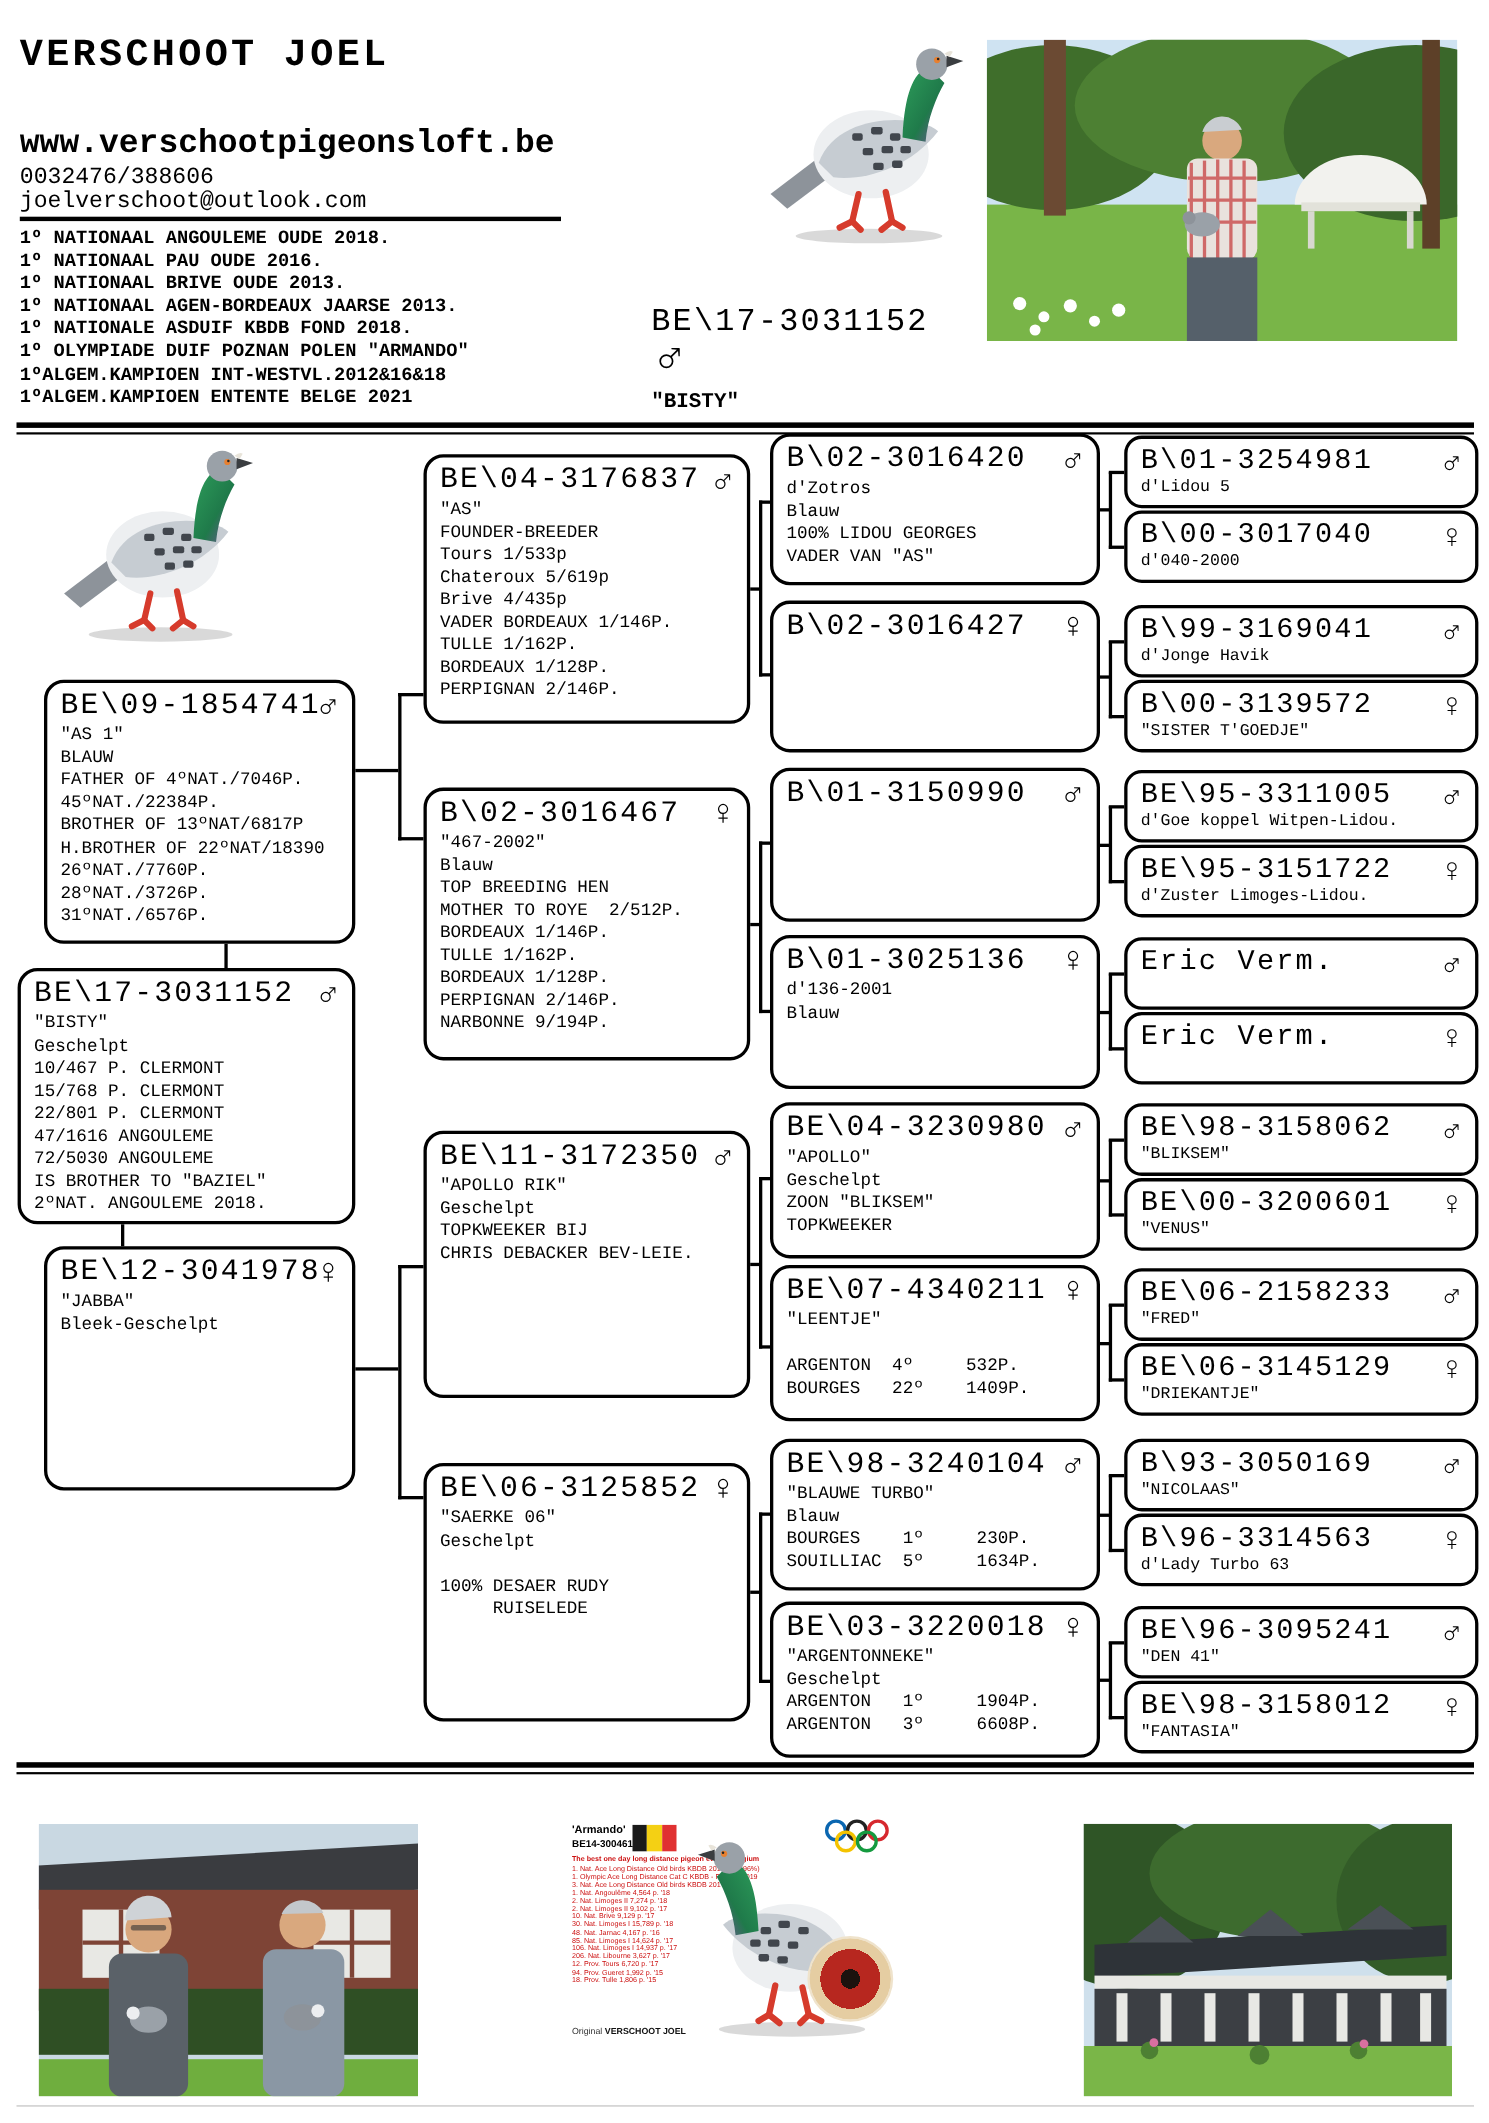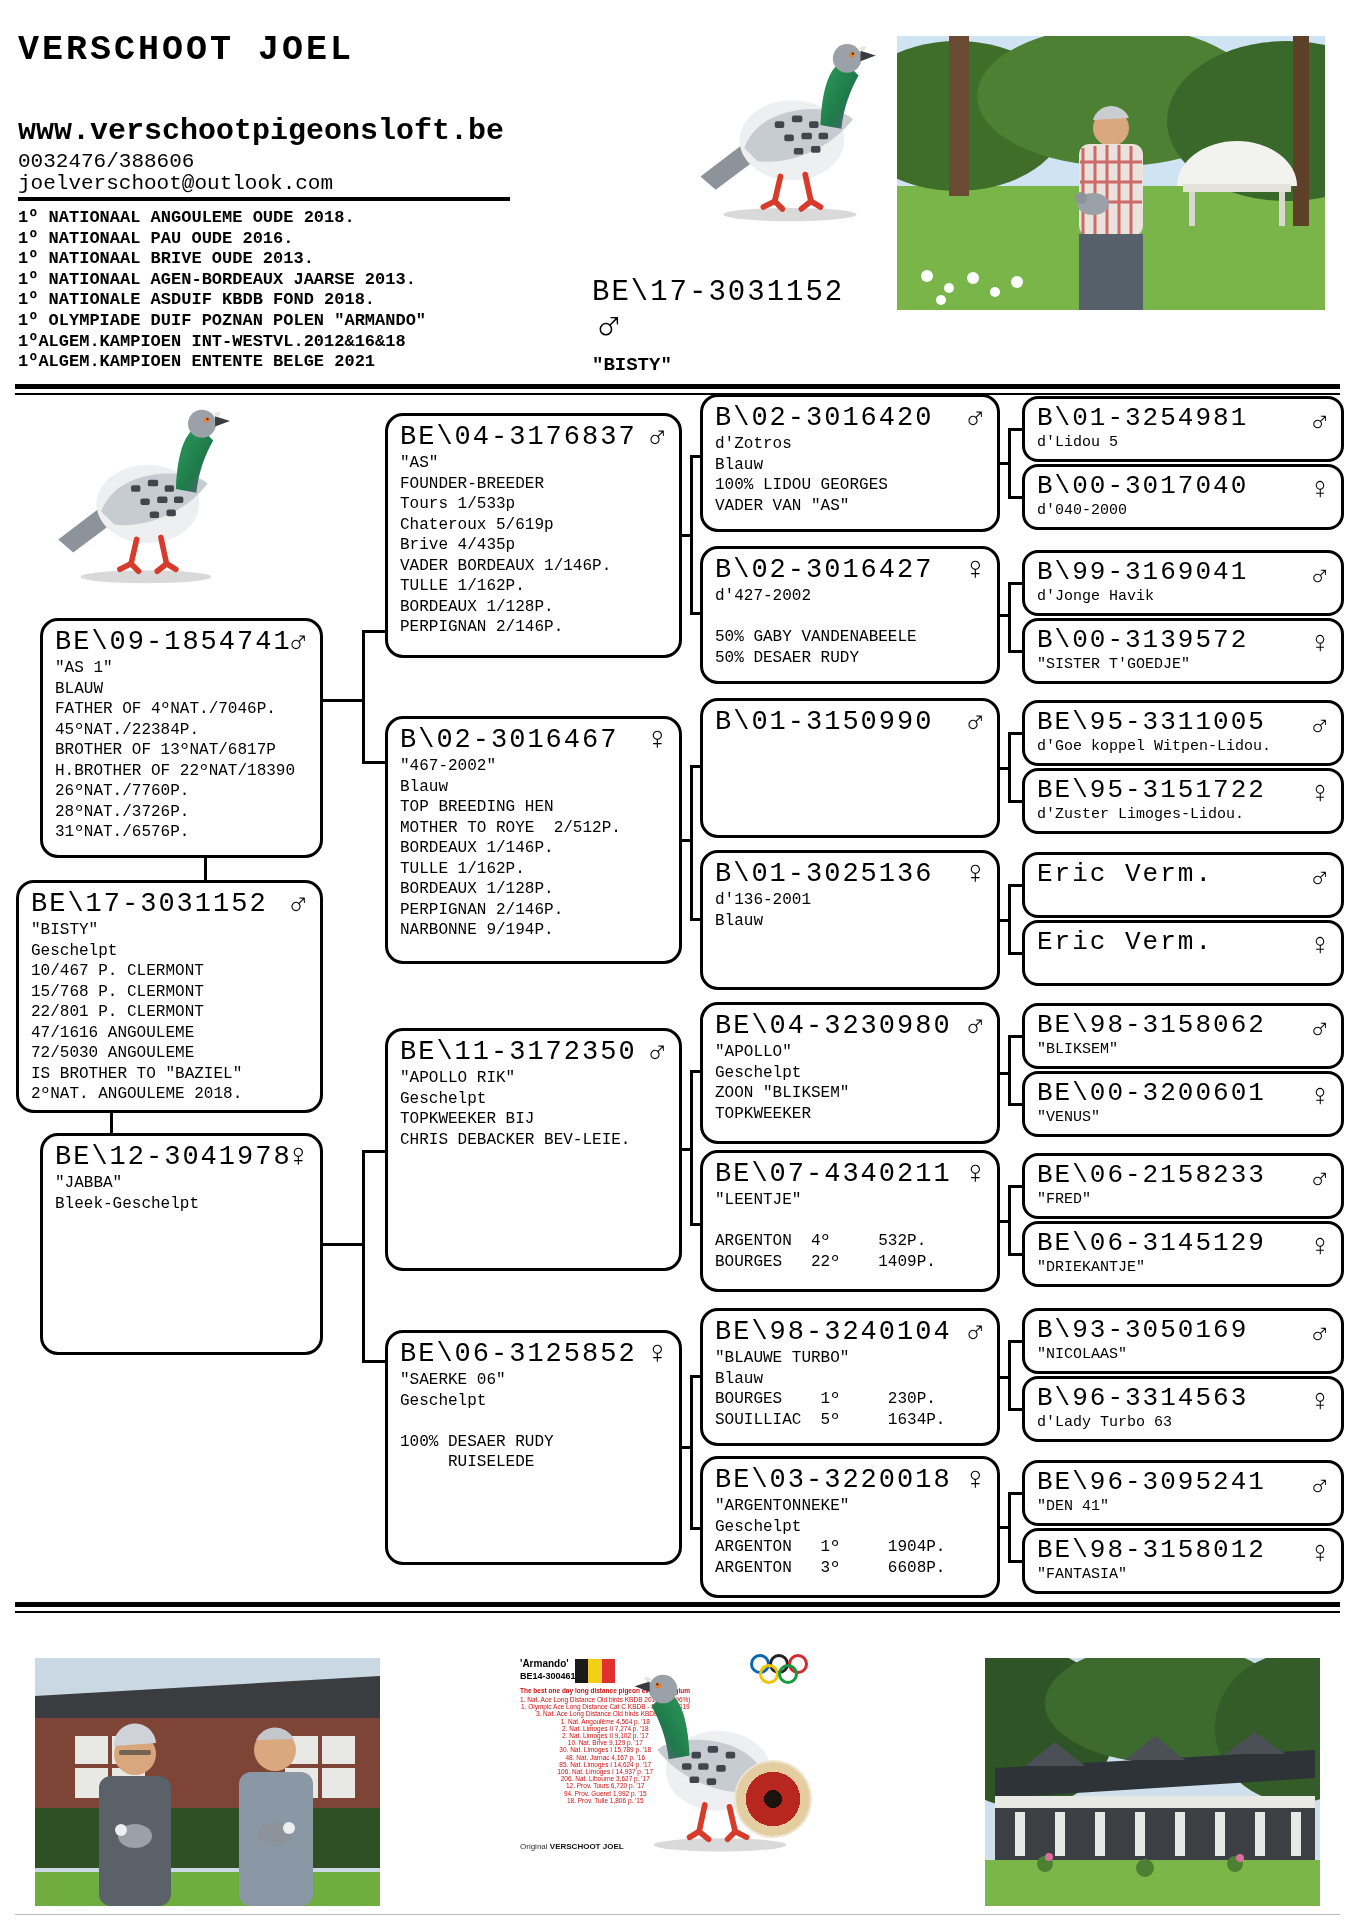--- a/index.html
+++ b/index.html
@@ -37,21 +37,21 @@
   .conn-h { position:absolute; height:3px; background:#000; }
   .conn-v { position:absolute; width:3px;  background:#000; }
 
   .pigeon-art { position:absolute; }
 
   
   .photo { position:absolute; overflow:hidden; }
 
   
   .card { position:absolute; left:420px; top:1642px; width:420px; height:270px; background:#fff;
-          font-family:"Liberation Sans","DejaVu Sans",sans-serif;text-align:center; }
+          font-family:"Liberation Sans","DejaVu Sans",sans-serif; }
   .card-title  { position:absolute; left:100px; top:16px; font-size:10px; font-weight:bold; }
   .card-ring   { position:absolute; left:100px; top:29px; font-size:9px;  font-weight:bold; }
   .card-flag   { position:absolute; left:155px; top:17px; width:40px; height:24px; display:flex; }
   .card-flag div { flex:1; height:100%; }
   .card-sub    { position:absolute; left:100px; top:45px; font-size:6.5px; font-weight:bold; color:#cc1111; }
   .card-results{ position:absolute; left:100px; top:54px; font-size:6.5px; line-height:7.2px;
                  color:#cc1111; white-space:pre; }
   .card-credit { position:absolute; left:100px; top:200px; font-size:8px; color:#333; }
   .card-credit b { color:#111; }
   .olympic { position:absolute; left:330px; top:12px; width:64px; height:34px; }
@@ -258,24 +258,20 @@
     <span class="sex">♂</span>
     <div class="ring">B\02-3016420</div>
     <div class="lines">d'Zotros
 Blauw
 100% LIDOU GEORGES
 VADER VAN "AS"</div>
   </div>
   <div class="pbox" style="left:700px;top:546px;width:300px;height:138px">
     <span class="sex">♀</span>
     <div class="ring">B\02-3016427</div>
-    <div class="lines">d'427-2002
-
-50% GABY VANDENABEELE
-50% DESAER RUDY</div>
   </div>
   <div class="pbox" style="left:700px;top:698px;width:300px;height:140px">
     <span class="sex">♂</span>
     <div class="ring">B\01-3150990</div>
   </div>
   <div class="pbox" style="left:700px;top:850px;width:300px;height:140px">
     <span class="sex">♀</span>
     <div class="ring">B\01-3025136</div>
     <div class="lines">d'136-2001
 Blauw</div>

